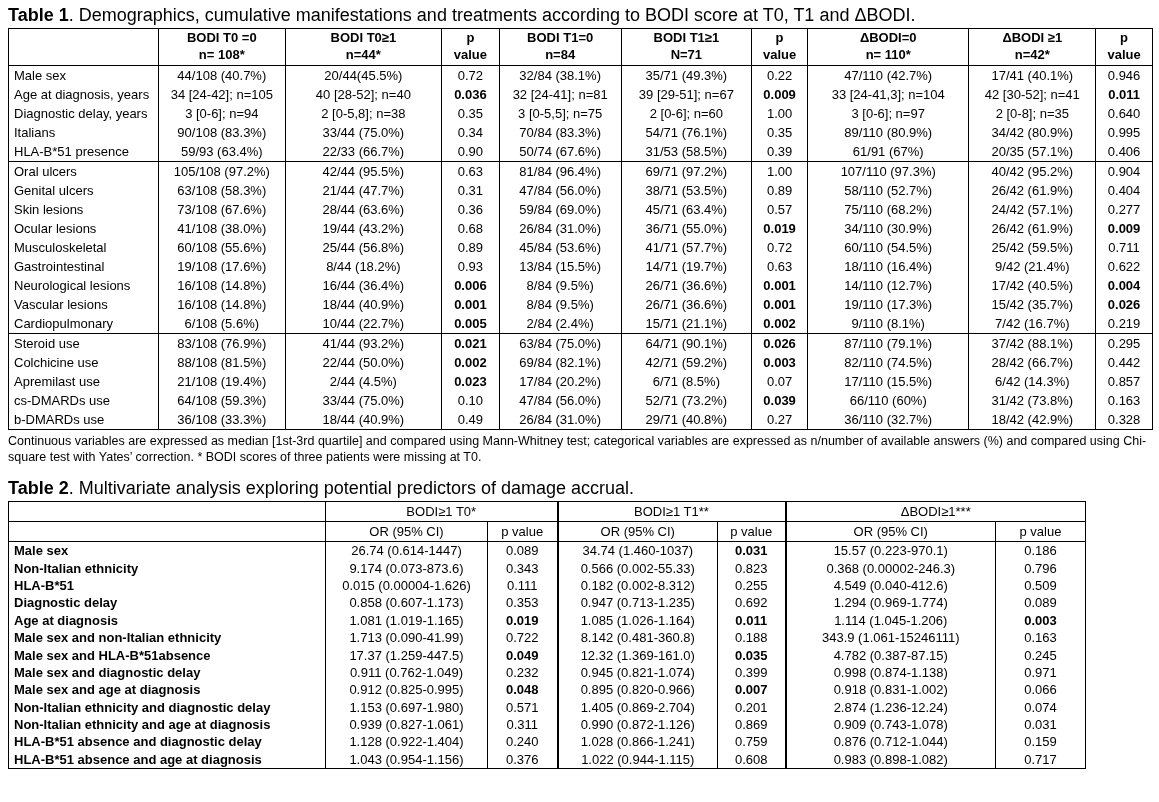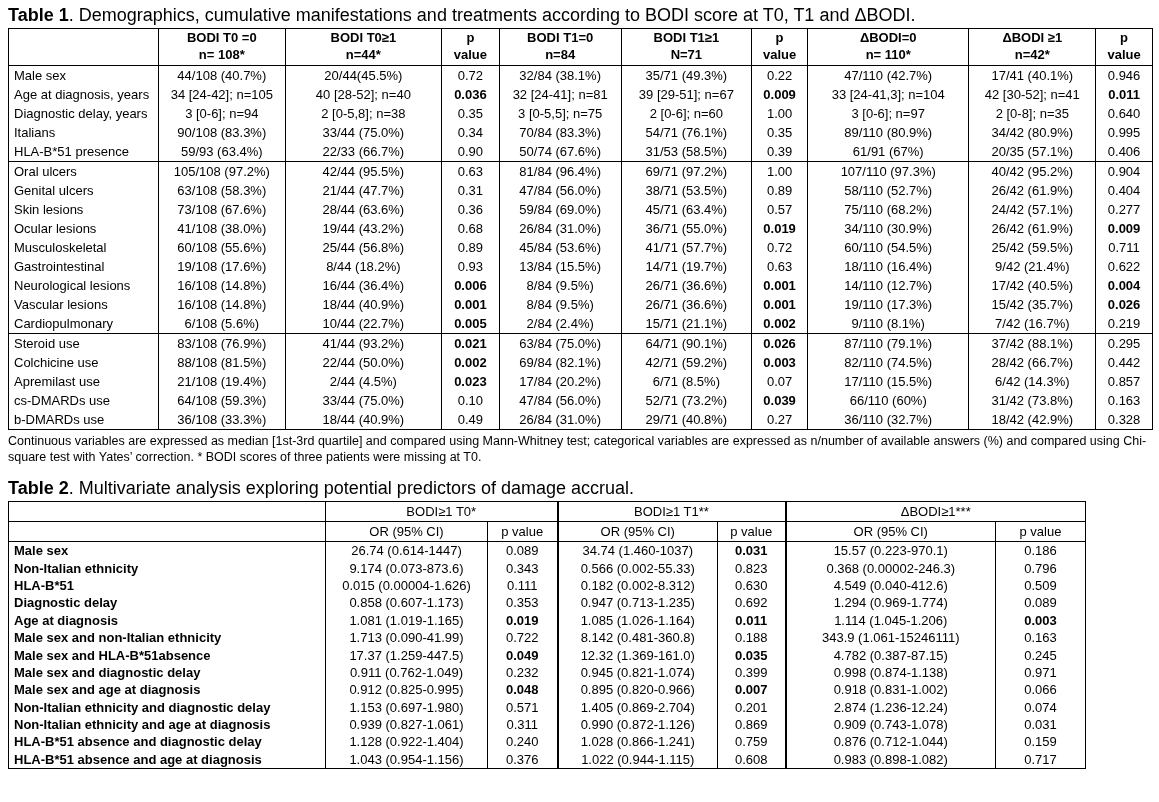--- a/index.html
+++ b/index.html
@@ -378,21 +378,21 @@
         <td class="gs">0.566 (0.002-55.33)</td>
         <td>0.823</td>
         <td class="gs">0.368 (0.00002-246.3)</td>
         <td>0.796</td>
       </tr>
       <tr>
         <td class="lbl">HLA-B*51</td>
         <td>0.015 (0.00004-1.626)</td>
         <td>0.111</td>
         <td class="gs">0.182 (0.002-8.312)</td>
-        <td>0.630</td>
+        <td>0.255</td>
         <td class="gs">4.549 (0.040-412.6)</td>
         <td>0.509</td>
       </tr>
       <tr>
         <td class="lbl">Diagnostic delay</td>
         <td>0.858 (0.607-1.173)</td>
         <td>0.353</td>
         <td class="gs">0.947 (0.713-1.235)</td>
         <td>0.692</td>
         <td class="gs">1.294 (0.969-1.774)</td>

